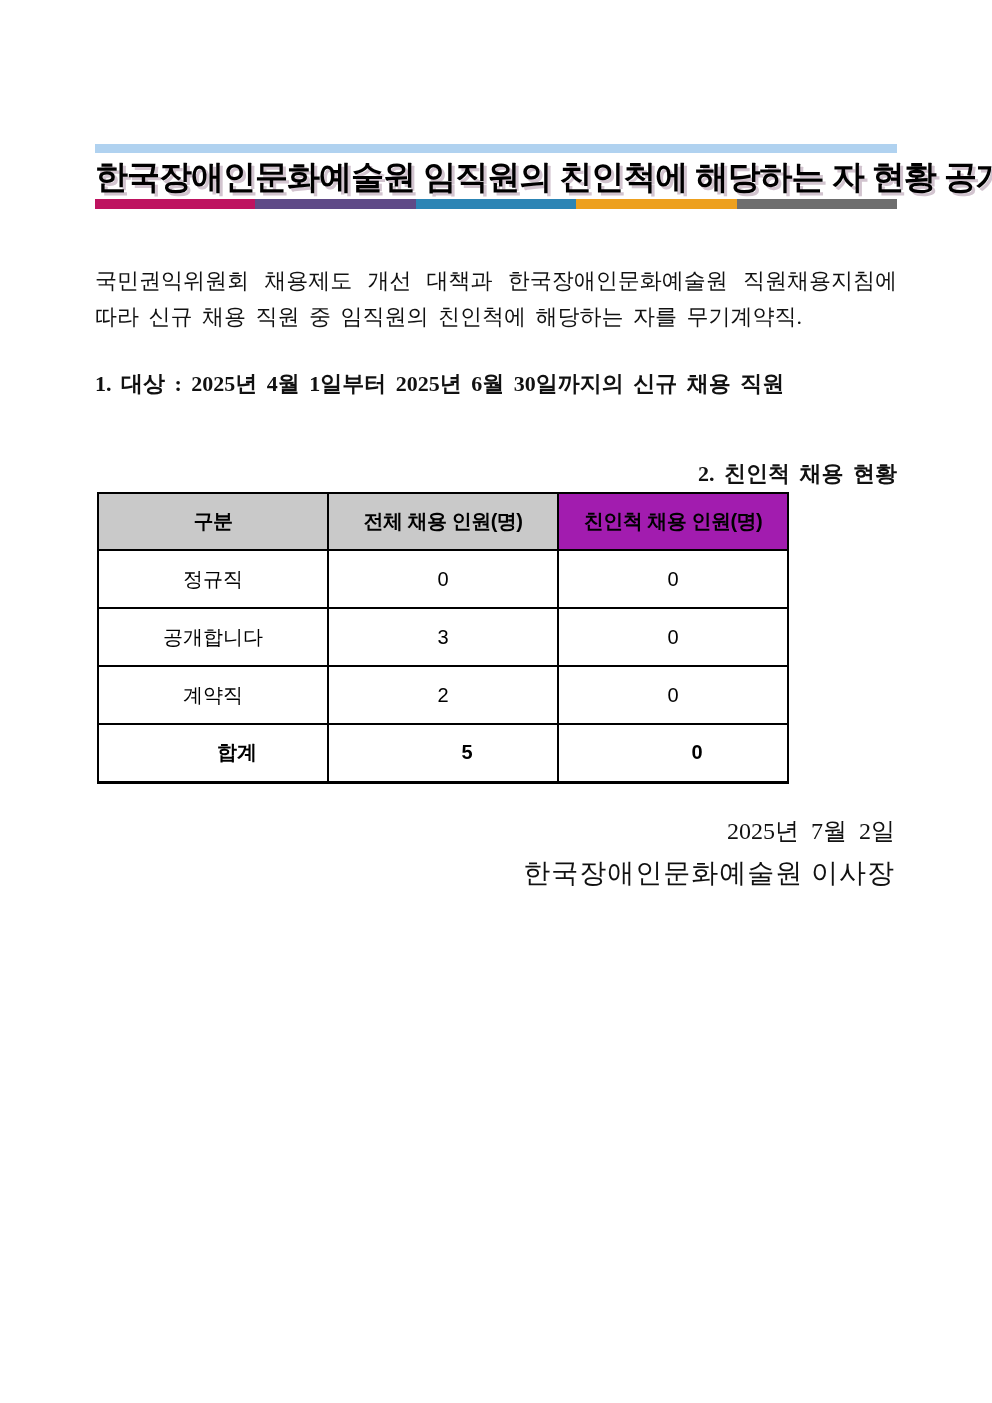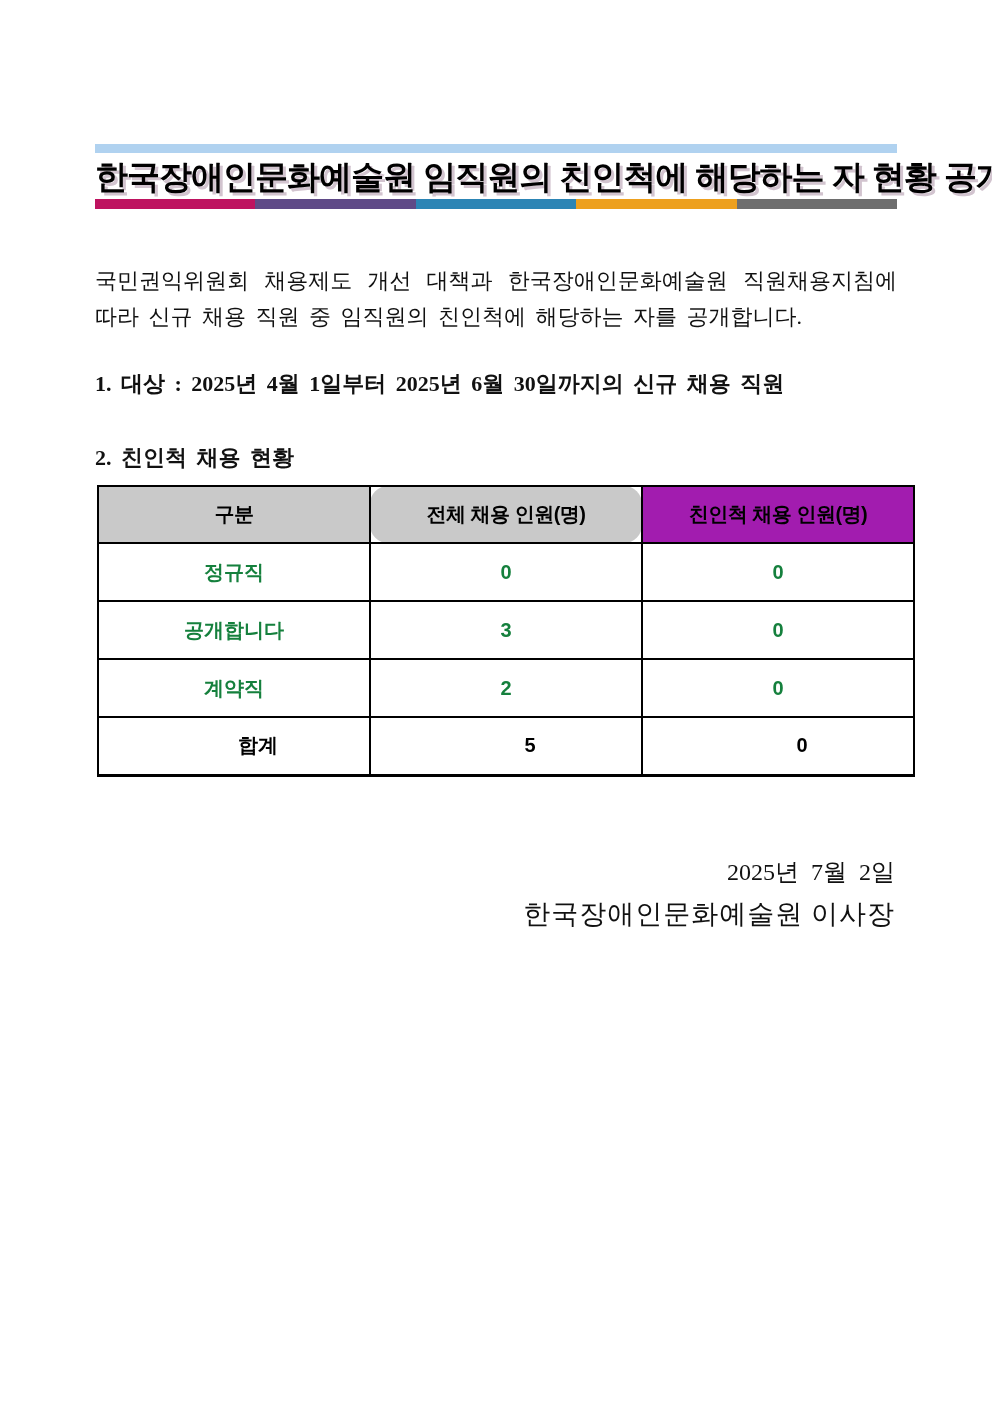--- a/index.html
+++ b/index.html
@@ -53,54 +53,54 @@
   }
   .numbered-item {
     font-size: 22px;
     line-height: 30px;
     word-spacing: 4px;
     color: #111111;
     white-space: nowrap;
     font-weight: bold;
   }
   .item-1 { margin-top: 34px; }
-  .item-2 { margin-top: 44px; }
+  .item-2 { margin-top: 60px; text-align: right; }
 
   
   table.status-table {
-    margin-top: 12px;
+    margin-top: 3px;
     margin-left: 2px;
-    width: 818px;
+    width: 692px;
     border-collapse: collapse;
     table-layout: fixed;
     font-family: "Liberation Sans", "DejaVu Sans", sans-serif;
   }
   table.status-table th,
   table.status-table td {
     border: 2px solid #000000;
     text-align: center;
     vertical-align: middle;
     font-size: 20px;
   }
   table.status-table th {
     height: 57px;
     font-weight: bold;
     letter-spacing: -0.5px;
   }
   table.status-table td {
     height: 58px;
-    font-weight: bold;
-    color: #15803d;
+    font-weight: normal;
+    color: #000000;
   }
   table.status-table tr.total-row td { font-weight: bold; color: #000000; }
   table.status-table tr:last-child td { border-bottom-width: 3px; padding-left: 48px; }
 
   
   .footer {
-    margin-top: 80px;
+    margin-top: 32px;
     text-align: right;
     padding-right: 2px;
   }
   .footer .date {
     font-size: 24px;
     line-height: 30px;
     white-space: pre;
     color: #111111;
   }
   .footer .signer {
@@ -123,31 +123,31 @@
 
     <div class="color-bar">
       <div class="seg" style="background-color: rgb(190, 19, 96);"></div>
       <div class="seg" style="background-color: rgb(95, 74, 135);"></div>
       <div class="seg" style="background-color: rgb(44, 133, 181);"></div>
       <div class="seg" style="background-color: rgb(237, 160, 30);"></div>
       <div class="seg" style="background-color: rgb(110, 110, 110);"></div>
     </div>
   </div>
 
-  <p class="intro">국민권익위원회 채용제도 개선 대책과 한국장애인문화예술원 직원채용지침에 따라 신규 채용 직원 중 임직원의 친인척에 해당하는 자를 공개합니다.</p>
+  <p class="intro">국민권익위원회 채용제도 개선 대책과 한국장애인문화예술원 직원채용지침에 따라 신규 채용 직원 중 임직원의 친인척에 해당하는 자를 무기계약직.</p>
 
   <div class="numbered-item item-1">1. 대상 : 2025년 4월 1일부터 2025년 6월 30일까지의 신규 채용 직원</div>
 
   <div class="numbered-item item-2">2. 친인척 채용 현황</div>
 
   <table class="status-table">
     <thead>
       <tr>
         <th style="background-color: rgb(201, 201, 201);">구분</th>
-        <th style="background-color: rgb(201, 201, 201); border-radius: 18px;">전체 채용 인원(명)</th>
+        <th style="background-color: rgb(201, 201, 201);">전체 채용 인원(명)</th>
         <th style="background-color: #a21caf;">친인척 채용 인원(명)</th>
       </tr>
     </thead>
     <tbody>
       <tr>
         <td>정규직</td>
         <td>0</td>
         <td>0</td>
       </tr>
       <tr>

